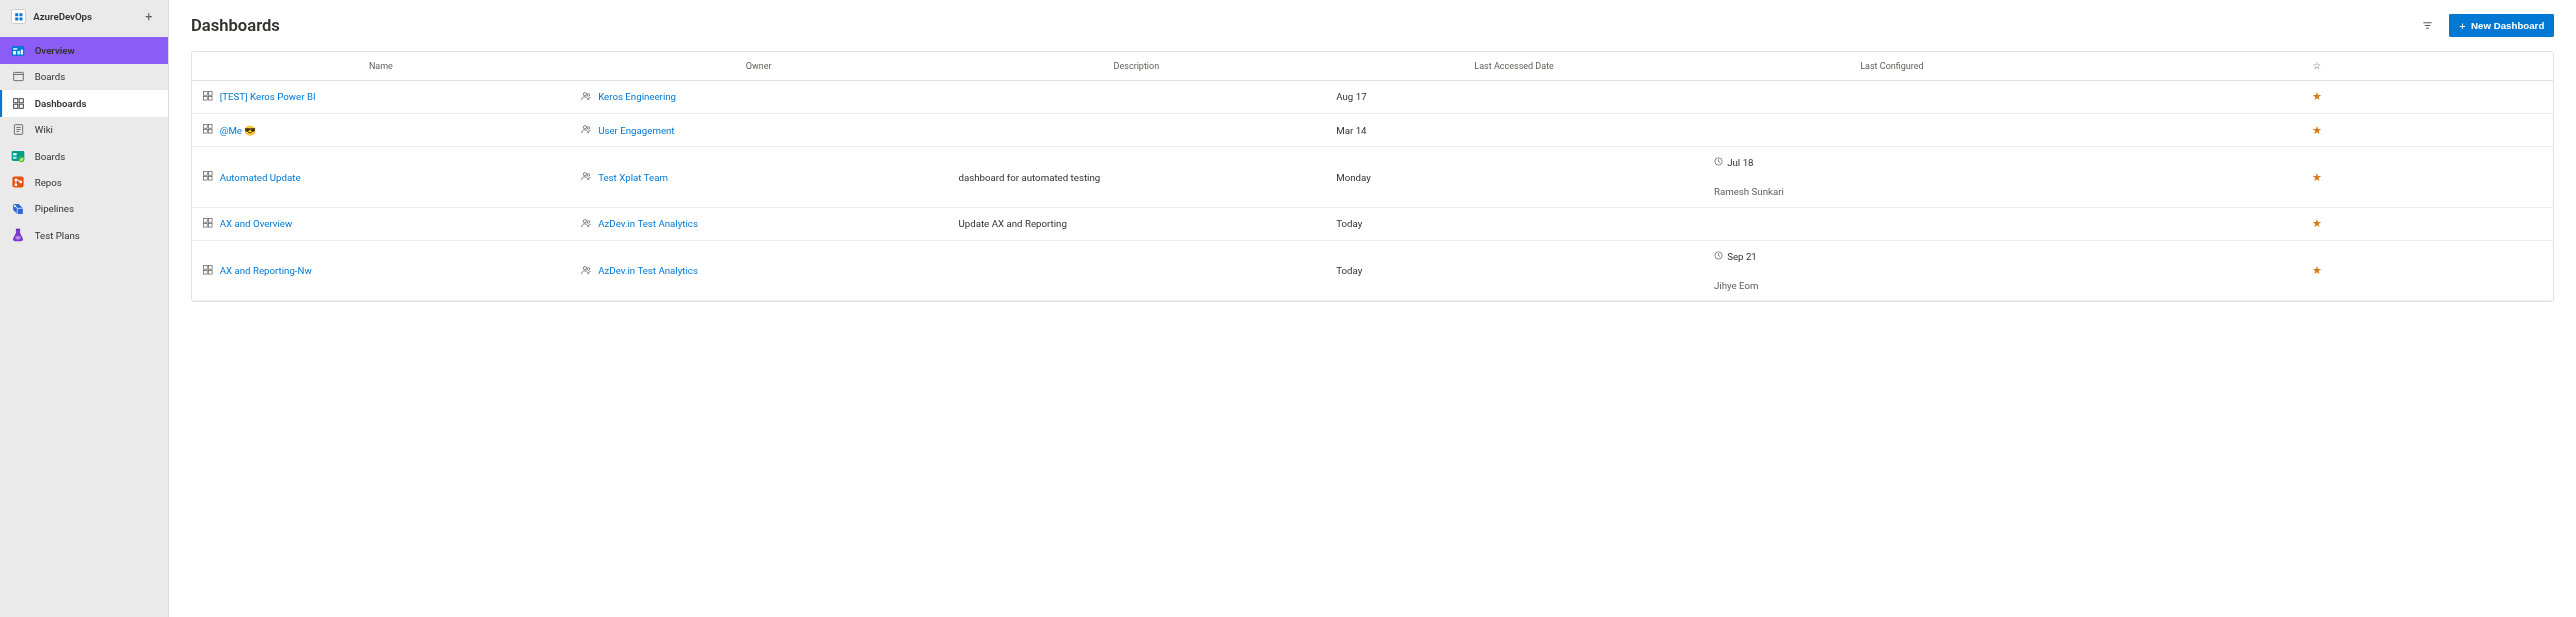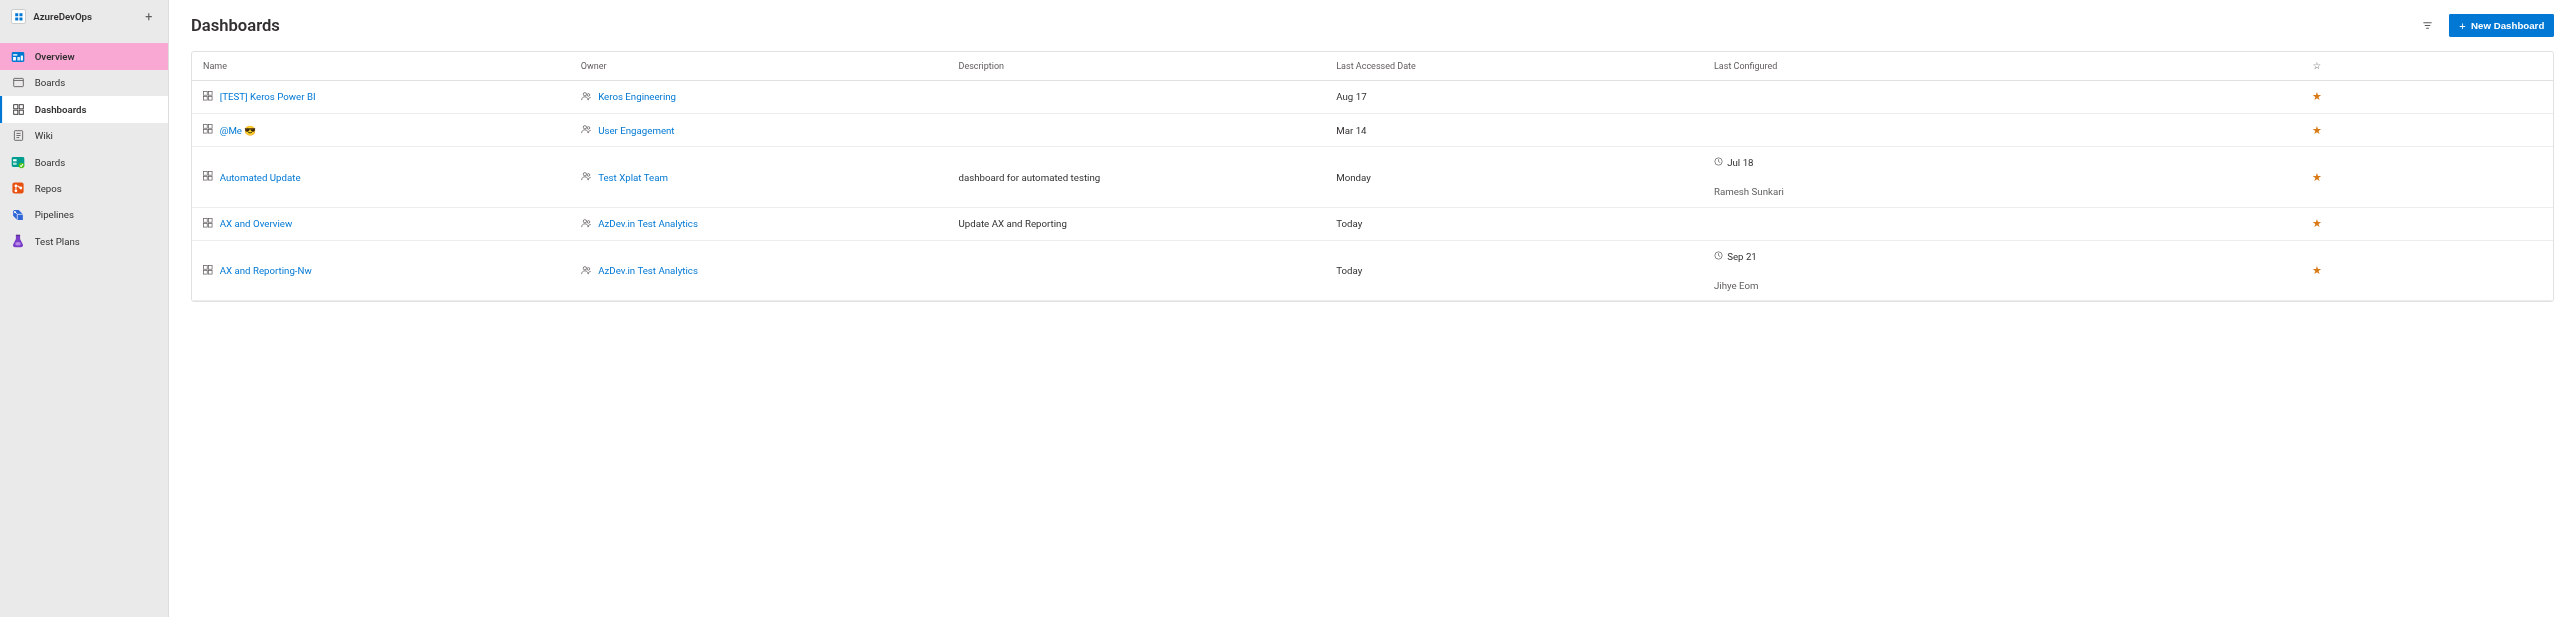--- a/index.html
+++ b/index.html
@@ -1,47 +1,47 @@
 <!DOCTYPE html>
 <html style="font-size:11px"><head>
   <meta charset="utf-8">
   <style>
     * { box-sizing: border-box; margin: 0; padding: 0; }
     body { font-family: -apple-system, BlinkMacSystemFont, "Segoe UI", Roboto, sans-serif; font-size: 9.7px; color: #323130; background: #fff; }
     .app { display: flex; height: 100vh; }
     
     
-    .sidebar { width: 169px; background: #eaeaea; border-right: 0.7px solid #ddd; display: flex; flex-direction: column; gap: 6px; }
+    .sidebar { width: 169px; background: #eaeaea; border-right: 0.7px solid #ddd; display: flex; flex-direction: column; }
     .sidebar-header { display: flex; align-items: center; padding: 8.3px 11px; }
     .project-icon { width: 15.2px; height: 15.2px; background: #fff; border: 0.7px solid #ccc; border-radius: 2.1px; display: flex; align-items: center; justify-content: center; margin-right: 7px; }
     .project-icon svg { width: 9.7px; height: 9.7px; }
     .project-name { font-weight: 600; font-size: 9.7px; flex: 1; }
     .add-btn { width: 16.6px; height: 16.6px; display: flex; align-items: center; justify-content: center; cursor: pointer; color: #605e5c; font-size: 12.5px; }
     
     .nav-list { list-style: none; margin-top: 4.2px; }
     .nav-item { display: flex; align-items: center; padding: 6.2px 11px; cursor: pointer; gap: 9.7px; }
     .nav-item.active { background: #fff; box-shadow: inset 2.1px 0 0 #0078d4; }
-    .nav-item.selected { background: #f9a8d4; }
+    .nav-item.selected { background: #8b5cf6; }
     .nav-item.bold .nav-label { font-weight: 600; }
     .nav-icon { width: 14px; height: 14px; display: flex; align-items: center; justify-content: center; flex-shrink: 0; }
     .nav-label { font-size: 9.7px; }
     .nav-item.sub .nav-icon { color: #605e5c; }
     
     
     .main { flex: 1; padding: 14px 22px; overflow: auto; }
     .page-header { display: flex; align-items: center; justify-content: space-between; margin-bottom: 14px; }
     .page-title { font-size: 16.6px; font-weight: 600; }
     .header-actions { display: flex; align-items: center; gap: 12.5px; }
     .filter-btn { width: 19.4px; height: 19.4px; display: flex; align-items: center; justify-content: center; cursor: pointer; color: #605e5c; }
     .new-btn { background: #0078d4; color: #fff; border: none; border-radius: 1.4px; padding: 5.5px 9.7px; font-size: 9.7px; font-weight: 600; display: flex; align-items: center; gap: 5.5px; cursor: pointer; }
     
     
     .table-wrap { border: 0.7px solid #e1e1e1; border-radius: 2.8px; overflow: hidden; }
     table { width: 100%; border-collapse: collapse; }
-    thead th { text-align: left; padding: 8.3px 11px; font-weight: 400; font-size: 9px; color: #605e5c; border-bottom: 0.7px solid #e1e1e1; }
+    thead th { text-align: center; padding: 8.3px 11px; font-weight: 400; font-size: 9px; color: #605e5c; border-bottom: 0.7px solid #e1e1e1; }
     thead th.star-col { text-align: center; width: 42px; }
     tbody tr { border-bottom: 0.7px solid #ededed; }
     tbody td { padding: 9.7px 11px; vertical-align: middle; font-size: 9.7px; }
     .name-cell { display: flex; align-items: center; gap: 7px; }
     .dash-icon { color: #605e5c; flex-shrink: 0; }
     .link { color: #0078d4; cursor: pointer; text-decoration: none; }
     .owner-cell { display: flex; align-items: center; gap: 7px; }
     .team-icon { color: #605e5c; flex-shrink: 0; }
     .conf-cell { display: flex; flex-direction: column; gap: 18px; }
     .conf-date { display: flex; align-items: center; gap: 4.2px; }

